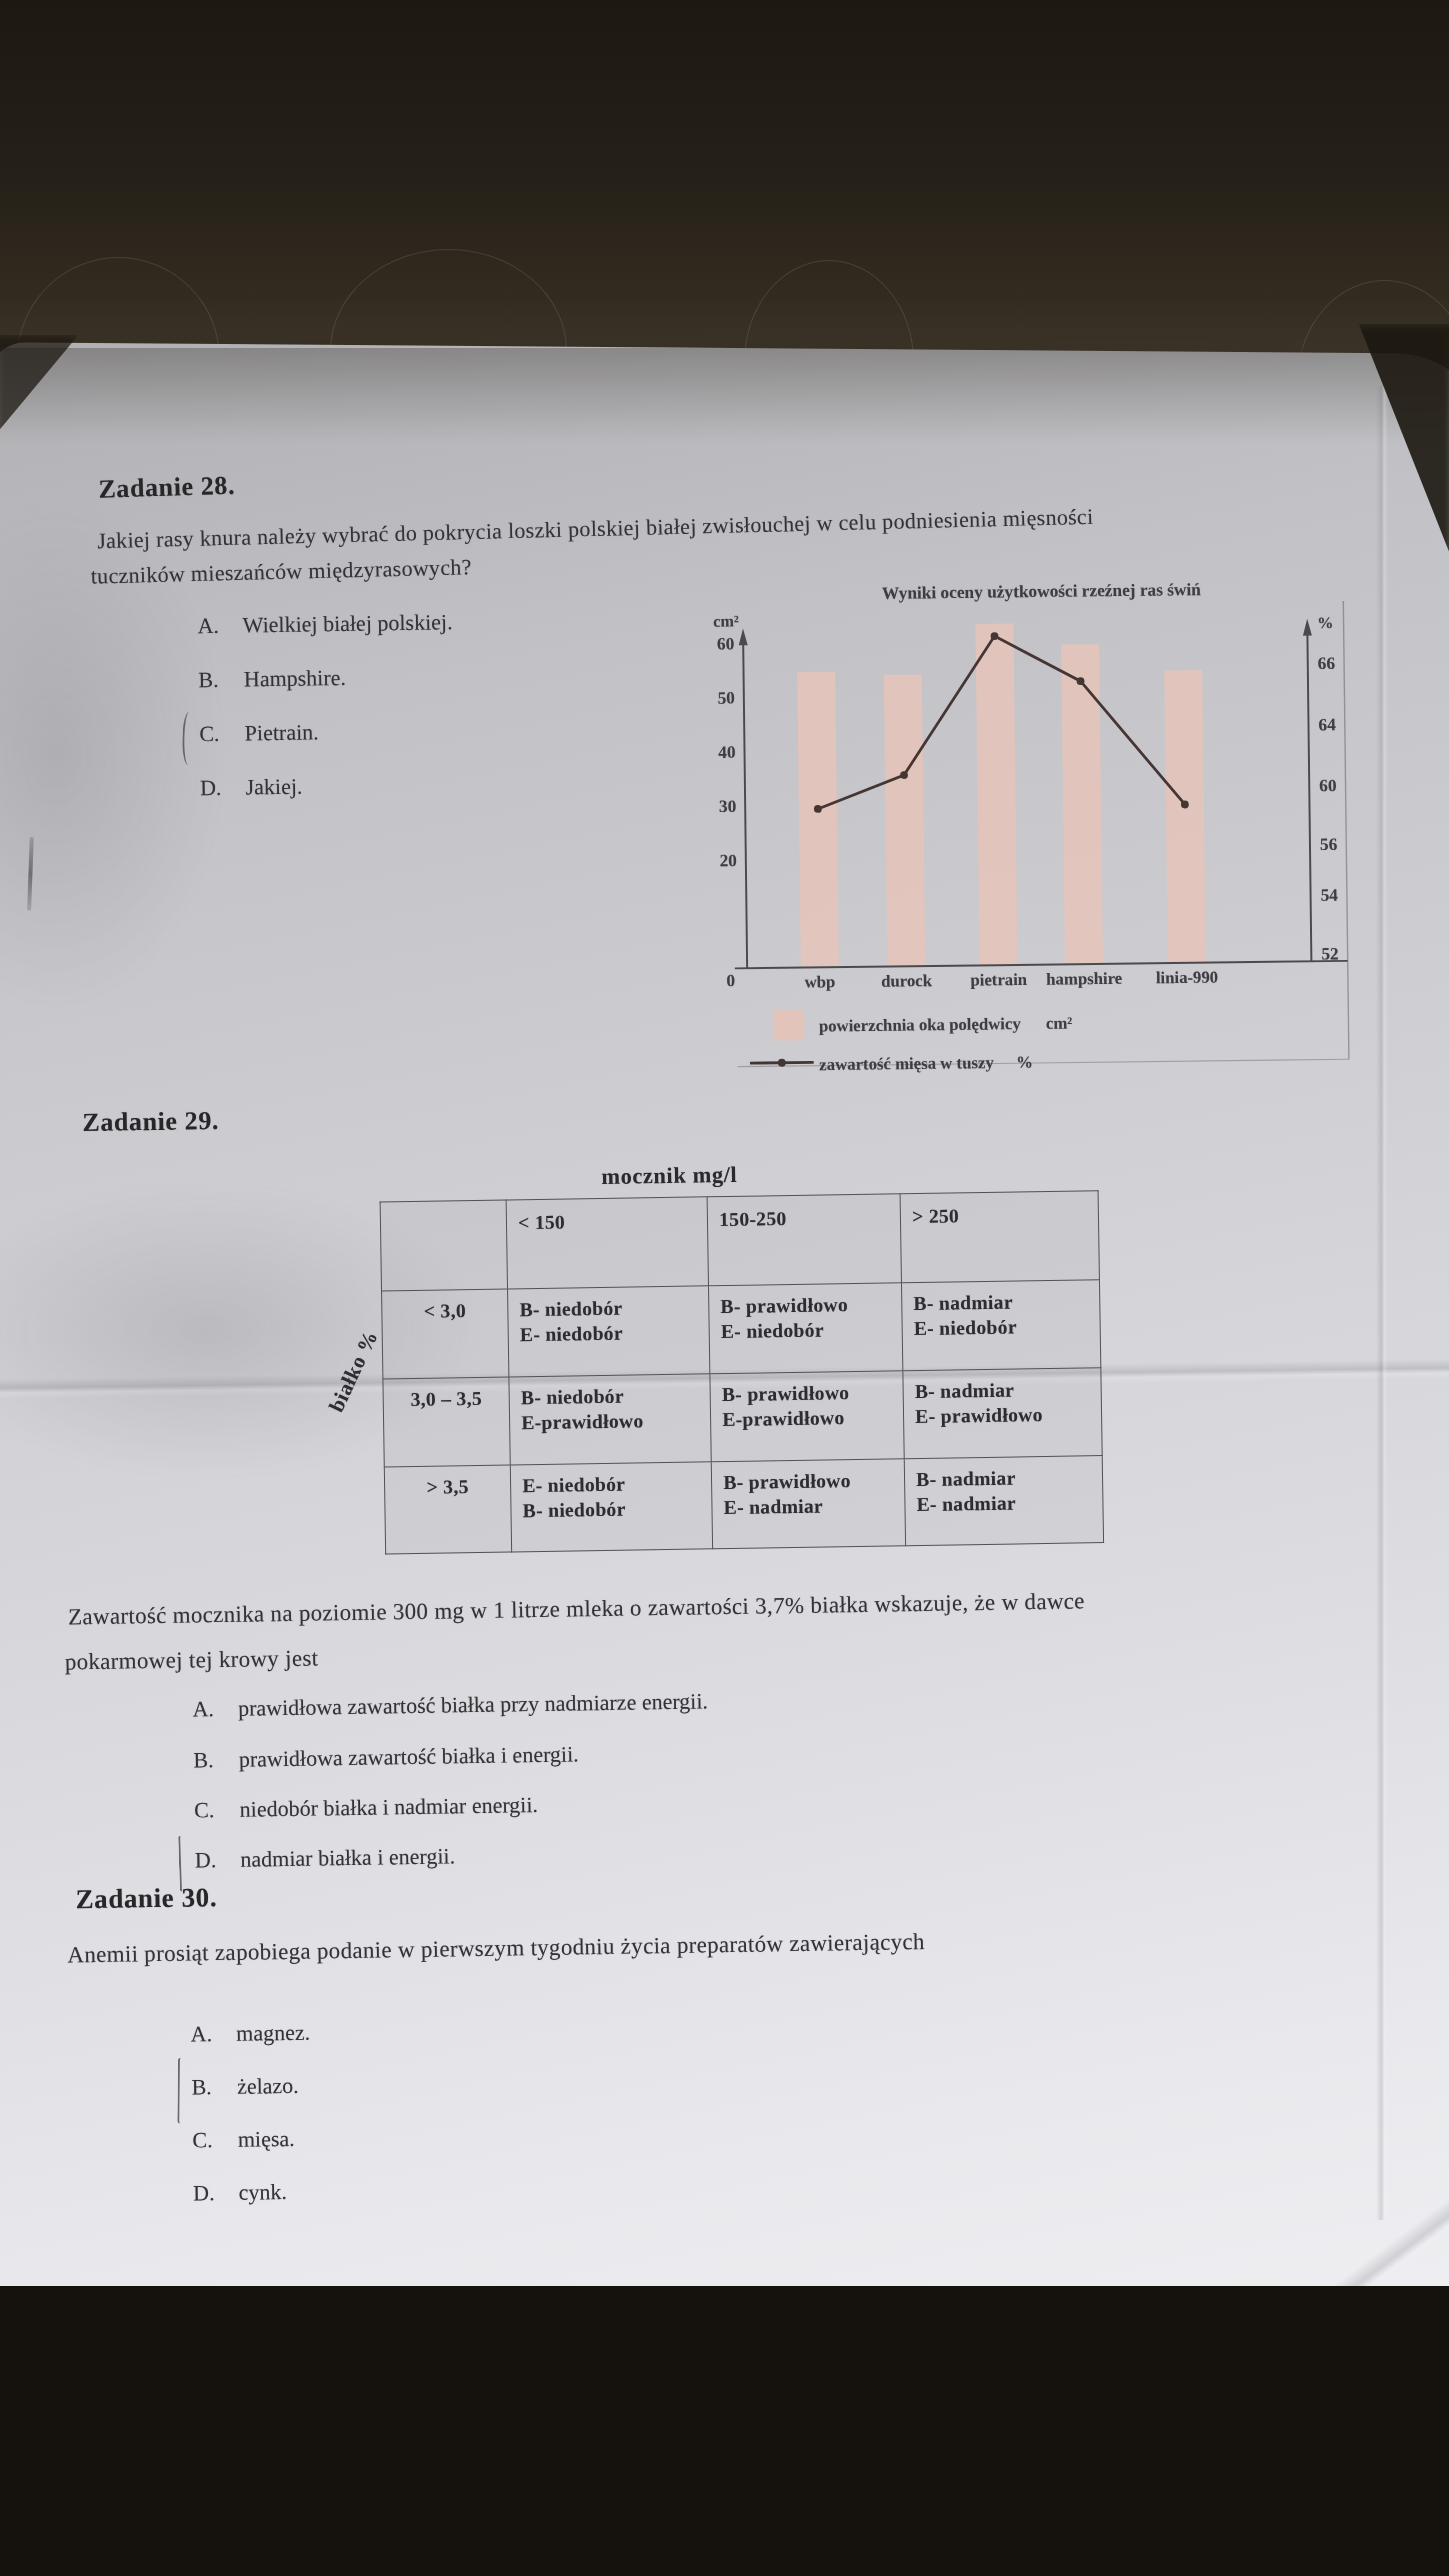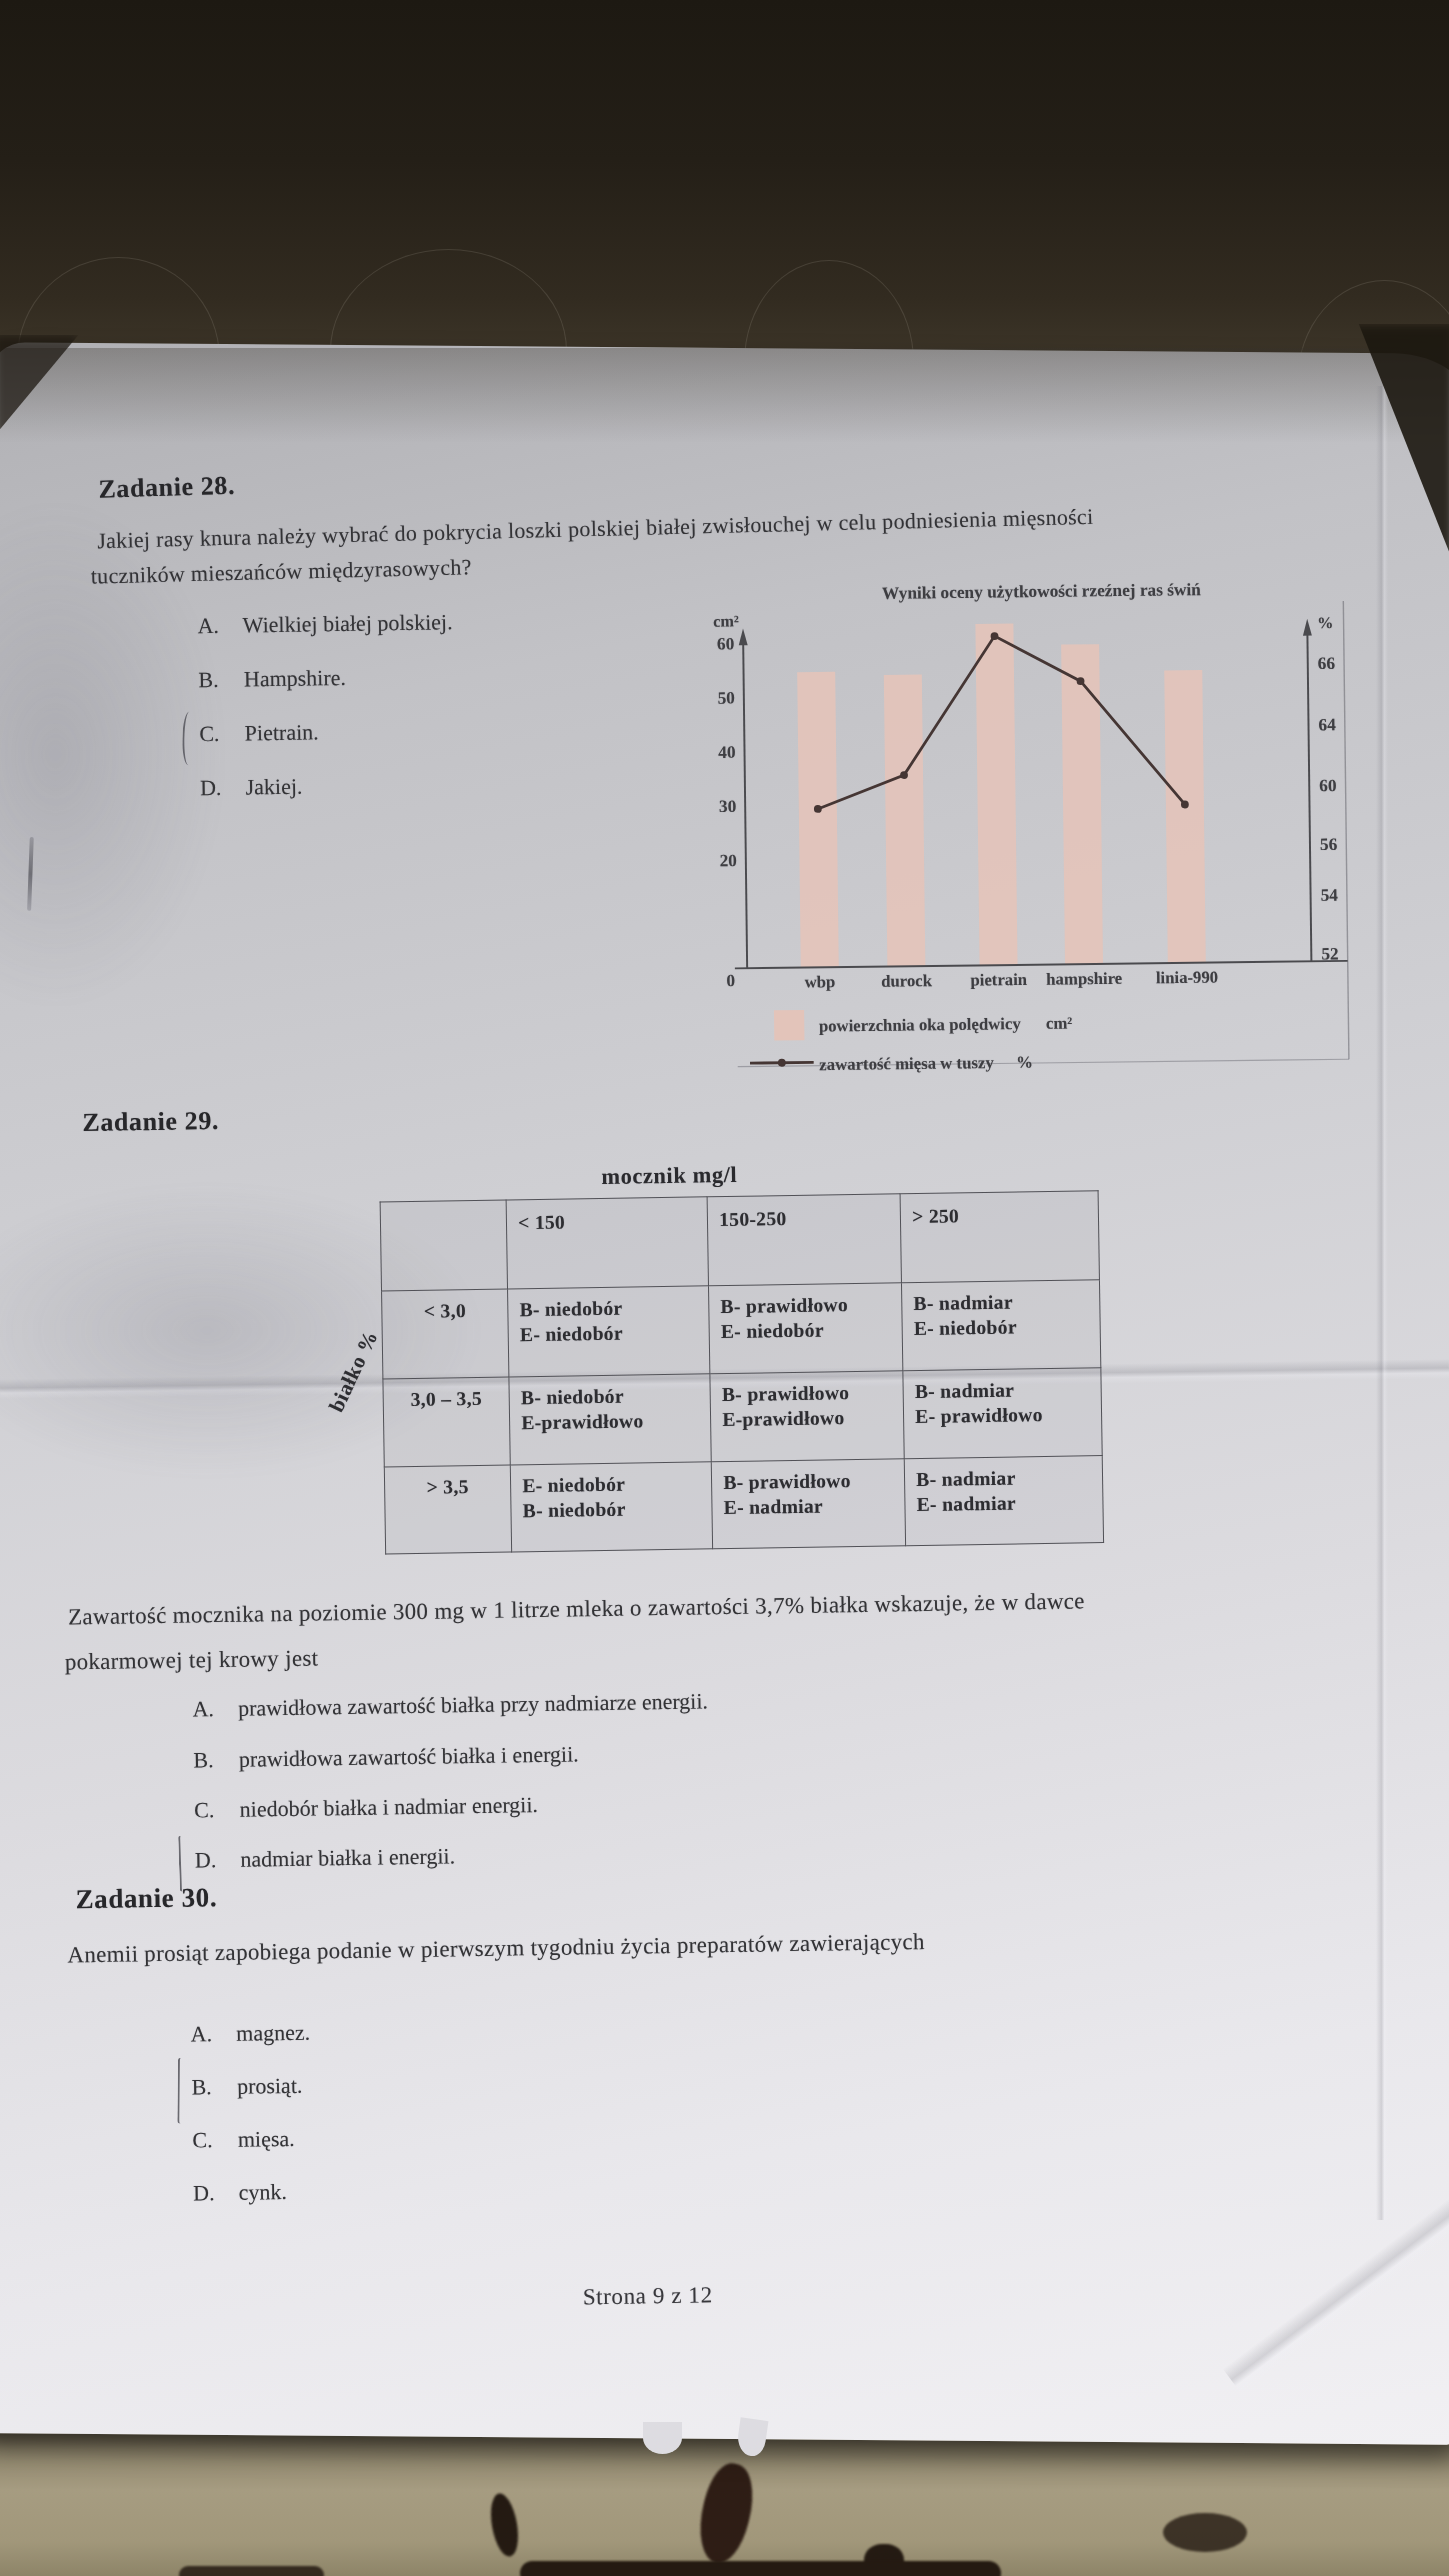--- a/index.html
+++ b/index.html
@@ -1,16 +1,16 @@
 <!DOCTYPE html>
 <html style="font-size:9px"><head>
 <meta charset="utf-8">
 <style>
   html,body{margin:0;padding:0;background:#15110c;}
-  #scene{position:relative;width:1449px;height:2576px;overflow:hidden;
+  #scene{position:relative;width:1449px;height:2286px;overflow:hidden;
          font-family:"Liberation Serif","DejaVu Serif",serif;}
   .abs{position:absolute;}
   
   #bg-top{left:0;top:0;width:1449px;height:458px;
     background:linear-gradient(180deg,#1d1912 0%,#241f17 35%,#322b20 65%,#453d2f 88%,#554c3c 100%);}
   .arch{border:1.7px solid rgba(205,200,188,0.15);border-bottom:none;
         border-radius:50% 50% 0 0 / 100% 100% 0 0;height:101px;}
   
   #sill{left:0;top:2404px;width:1449px;height:172px;
     background:linear-gradient(180deg,#241f15 0%,#5e5644 10%,#8c836a 26%,#a69c81 50%,#a1977a 80%,#8d8468 100%);}
@@ -243,21 +243,21 @@
 
     <div class="abs heading" style="left:66px;top:1874px;font-size:27px;">Zadanie 30.</div>
     <div class="abs qline" style="left:57px;top:1932px;font-size:23px;">Anemii prosiąt zapobiega podanie w pierwszym tygodniu życia preparatów zawierających</div>
 
     <div class="abs opt" style="left:179px;top:2013px;">
       <span class="letter">A.</span>
       <span>magnez.</span>
     </div>
     <div class="abs opt" style="left:179px;top:2066px;">
       <span class="letter">B.</span>
-      <span>prosiąt.</span>
+      <span>żelazo.</span>
     </div>
     <div class="abs opt" style="left:179px;top:2119px;">
       <span class="letter">C.</span>
       <span>mięsa.</span>
     </div>
     <div class="abs opt" style="left:179px;top:2172px;">
       <span class="letter">D.</span>
       <span>cynk.</span>
     </div>
     <div class="abs penmark" style="left:165px;top:2049px;height:66px;width:5.6px;border-radius:3.4px;transform:rotate(1.5deg);"></div>

